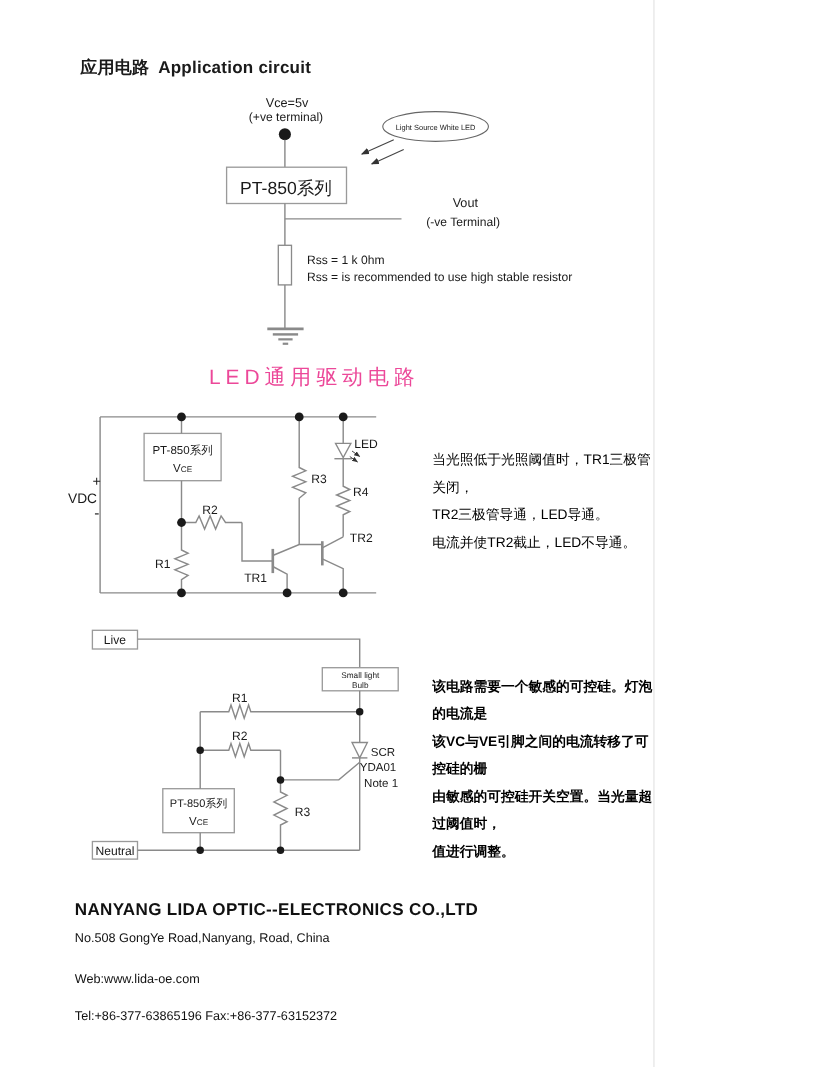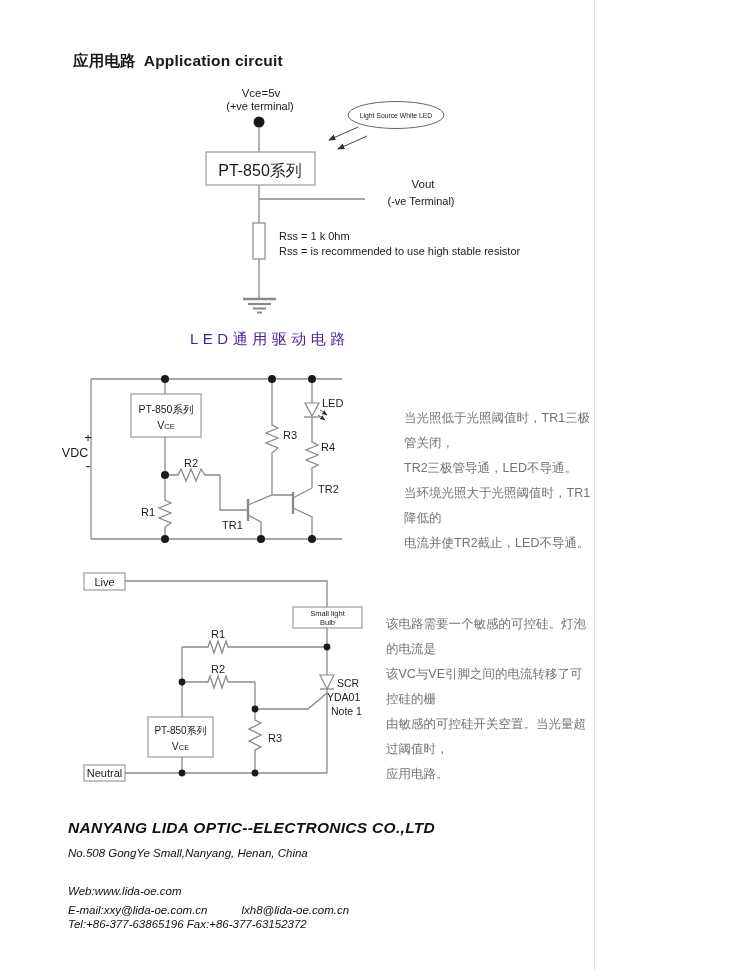--- a/index.html
+++ b/index.html
@@ -4,25 +4,25 @@
 <style>
   html,body{margin:0;padding:0;background:#fff;}
   #page{
     position:relative;width:594px;height:970px;background:#ffffff;
     font-family:"Liberation Sans",sans-serif;color:#1a1a1a;overflow:hidden;
     outline:1px solid #e2e2e2;
   }
   .abs{position:absolute;}
   #page-title{left:73px;top:51px;font-size:15.5px;font-weight:bold;letter-spacing:.2px;}
   #page-title .en{margin-left:8px;}
-  #section2-heading{left:190px;top:330px;font-size:15px;letter-spacing:4.5px;color:#4c1d95;}
-  .desc{font-size:12.5px;line-height:25px;color:#737373;margin-left:11px;}
+  #section2-heading{left:190px;top:330px;font-size:19px;letter-spacing:4.5px;color:#ec4899;}
+  .desc{font-size:12.5px;line-height:25px;color:#000000;}
   #desc1{left:393px;top:406px;}
-  #desc2{left:375px;top:612px;}
-  .footer{left:68px;font-style:italic;color:#111;}
+  #desc2{left:393px;top:612px;font-weight:bold;}
+  .footer{left:68px;color:#111;}
   #footer-company{top:819px;font-size:15.5px;font-weight:bold;letter-spacing:.3px;}
   #footer-address{top:847px;font-size:11.5px;}
   #footer-telfax{top:918px;font-size:11.5px;}
   #footer-web{top:885px;font-size:11.5px;}
   #footer-email{top:904px;font-size:11.5px;}
   #footer-email .e2{margin-left:34px;}
   svg{position:absolute;left:0;overflow:visible;}
   svg text{font-family:"Liberation Sans",sans-serif;fill:#1a1a1a;}
   .wire{stroke:#8a8a8a;stroke-width:1.3;fill:none;}
   .wire2{stroke:#8a8a8a;stroke-width:2.4;fill:none;}
@@ -160,22 +160,21 @@
     <circle class="dot" cx="272" cy="14" r="4"></circle>
     <circle class="dot" cx="312" cy="14" r="4"></circle>
     <circle class="dot" cx="165" cy="110" r="4"></circle>
     <circle class="dot" cx="165" cy="174" r="4"></circle>
     <circle class="dot" cx="261" cy="174" r="4"></circle>
     <circle class="dot" cx="312" cy="174" r="4"></circle>
   </svg>
 
   <div id="desc1" class="abs desc">
     <div>当光照低于光照阈值时，TR1三极管关闭，</div>
-    <div>TR2三极管导通，LED不导通。</div>
-    <div>当环境光照大于光照阈值时，TR1降低的</div>
+    <div>TR2三极管导通，LED导通。</div>
     <div>电流并使TR2截止，LED不导通。</div>
   </div>
 
   <svg id="circuit3" style="top:565px" width="750" height="225" viewBox="0 0 750 225">
 
     <g>
       <rect class="boxr" x="84" y="8" width="41" height="17"></rect>
       <text x="104.5" y="20.5" font-size="11" text-anchor="middle">Live</text>
     </g>
     <path class="wire" d="M125,16 H327 V42"></path>
@@ -232,24 +231,21 @@
     <circle class="dot" cx="182" cy="117" r="3.4"></circle>
     <circle class="dot" cx="255" cy="144" r="3.4"></circle>
     <circle class="dot" cx="182" cy="208" r="3.4"></circle>
     <circle class="dot" cx="255" cy="208" r="3.4"></circle>
   </svg>
 
   <div id="desc2" class="abs desc">
     <div>该电路需要一个敏感的可控硅。灯泡的电流是</div>
     <div>该VC与VE引脚之间的电流转移了可控硅的栅</div>
     <div>由敏感的可控硅开关空置。当光量超过阈值时，</div>
-    <div>应用电路。</div>
+    <div>值进行调整。</div>
   </div>
 
   <div id="footer-company" class="abs footer">NANYANG LIDA OPTIC--ELECTRONICS CO.,LTD</div>
-  <div id="footer-address" class="abs footer">No.508 GongYe Small,Nanyang, Henan, China</div>
+  <div id="footer-address" class="abs footer">No.508 GongYe Road,Nanyang, Road, China</div>
   <div id="footer-telfax" class="abs footer">Tel:+86-377-63865196 Fax:+86-377-63152372</div>
   <div id="footer-web" class="abs footer">Web:www.lida-oe.com</div>
-  <div id="footer-email" class="abs footer">
-    <span>E-mail:xxy@lida-oe.com.cn</span><span class="e2">lxh8@lida-oe.com.cn</span>
-  </div>
 
 </div>
 
 </body></html>

